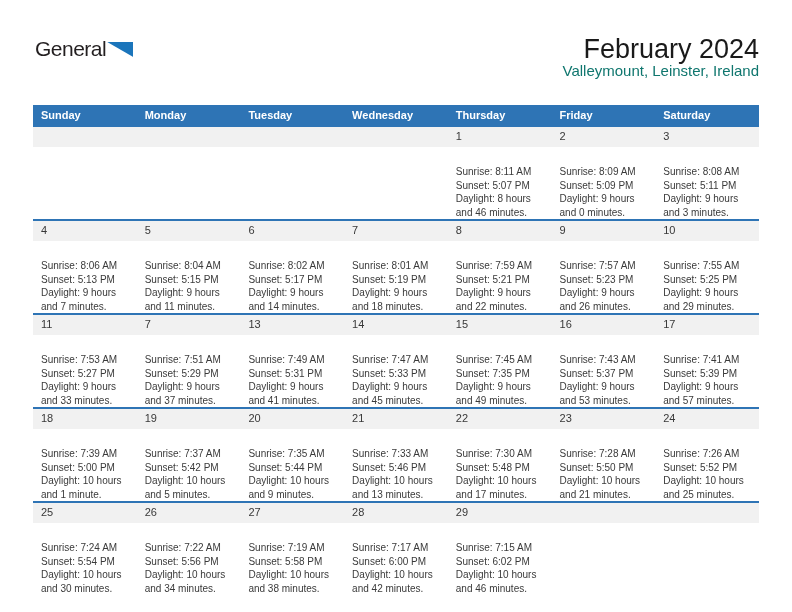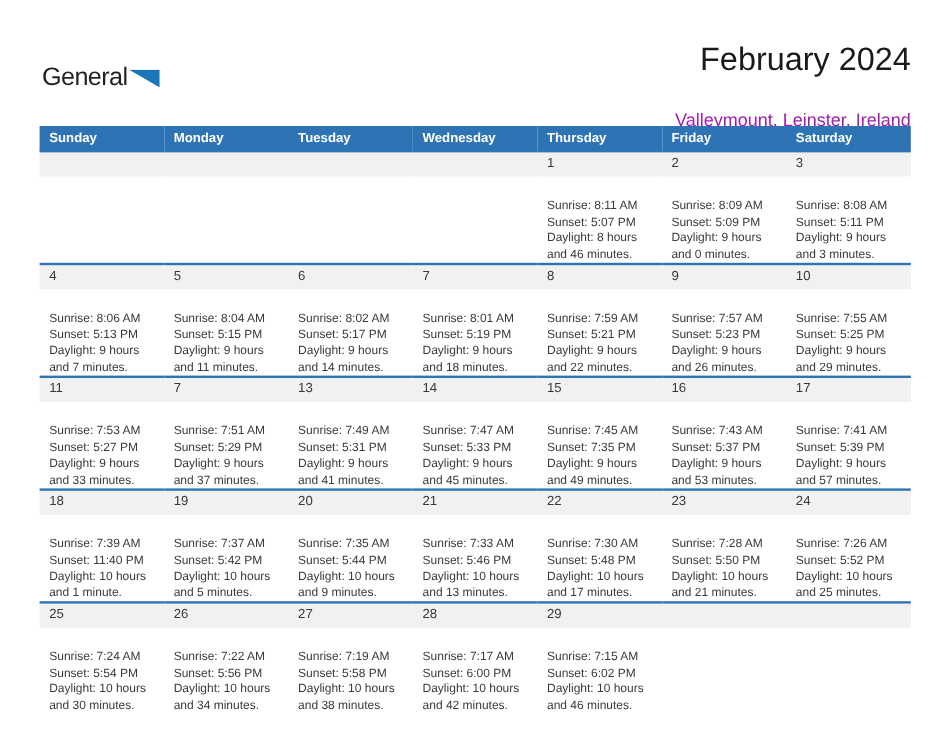--- a/index.html
+++ b/index.html
@@ -7,42 +7,42 @@
     position: relative;
     width: 792px;
     height: 612px;
     background: #ffffff;
     font-family: "Liberation Sans", sans-serif;
     overflow: hidden;
   }
 
   
   .logo { position: absolute; left: 35px; top: 38px; width: 100px; }
-  .logo-row1 { display: flex; align-items: flex-start; margin-top: 16px; }
+  .logo-row1 { display: flex; align-items: flex-start; }
   .logo-general {
     font-size: 21px; color: #231F20; letter-spacing: -0.5px; line-height: 22px;
   }
   .logo-triangle {
     width: 26px; height: 15px; background: #1B75BB;
     clip-path: polygon(0 0, 100% 0, 100% 100%);
     margin-top: 4px; margin-left: 1px; flex: none;
   }
   .logo-blue {
     font-size: 21px; color: #1B75BB; letter-spacing: -0.5px;
     text-align: right; margin-top: -6px; line-height: 22px;
   }
 
   
   .cal-title {
     position: absolute; top: 34px; right: 33px;
     font-size: 27px; color: #1A1A1A; text-align: left; line-height: 30px;
   }
   .cal-subtitle {
-    position: absolute; top: 92px; right: 33px;
-    font-size: 15px; color: #a21caf; text-align: right;
+    position: absolute; top: 62px; right: 33px;
+    font-size: 15px; color: #0f766e; text-align: right;
   }
 
   
   table.calendar {
     position: absolute; left: 33px; top: 105px;
     width: 726px; border-collapse: collapse; table-layout: fixed;
   }
   table.calendar th {
     background: #2E74B5; color: #ffffff;
     font-size: 11px; font-weight: bold; text-align: left;
@@ -259,21 +259,21 @@
               <div>Daylight: 9 hours</div>
               <div>and 57 minutes.</div>
             </div>
           </td>
         </tr>
         <tr>
           <td>
             <div class="day-band">18</div>
             <div class="day-info">
               <div>Sunrise: 7:39 AM</div>
-              <div>Sunset: 11:40 PM</div>
+              <div>Sunset: 5:00 PM</div>
               <div>Daylight: 10 hours</div>
               <div>and 1 minute.</div>
             </div>
           </td>
           <td>
             <div class="day-band">19</div>
             <div class="day-info">
               <div>Sunrise: 7:37 AM</div>
               <div>Sunset: 5:42 PM</div>
               <div>Daylight: 10 hours</div>

